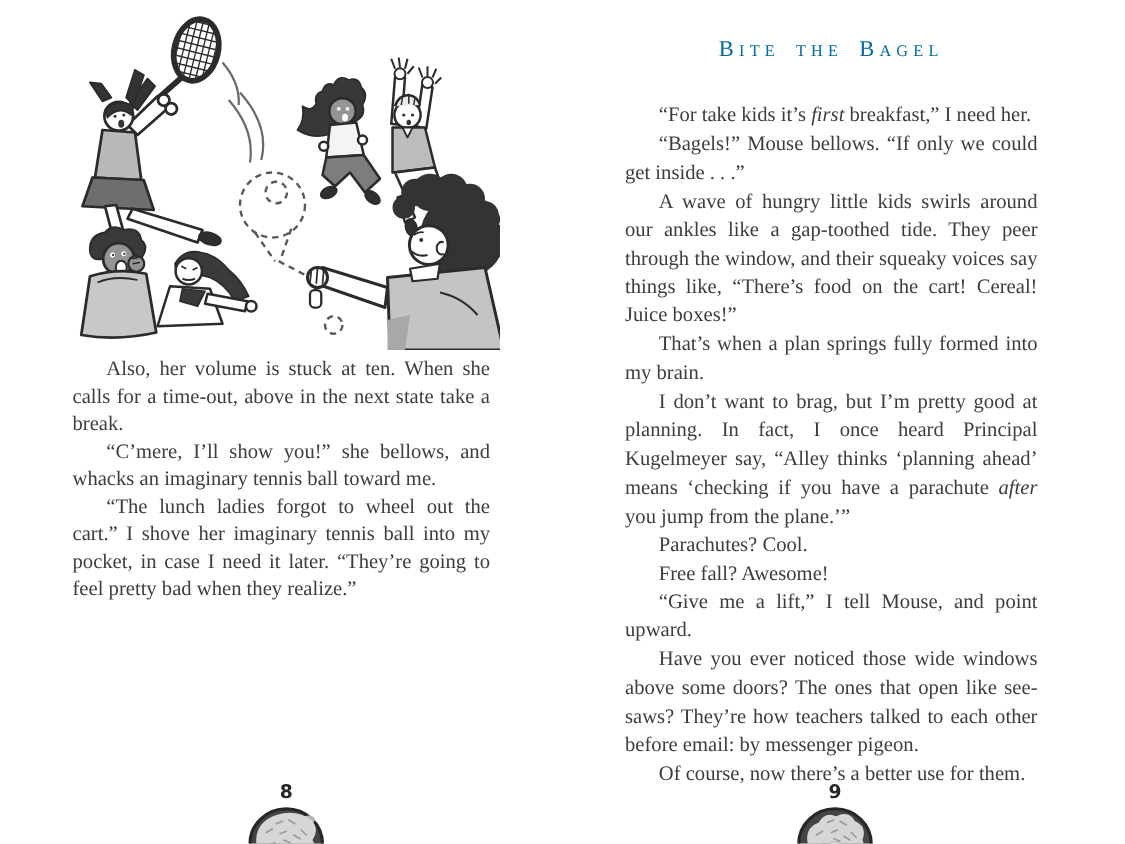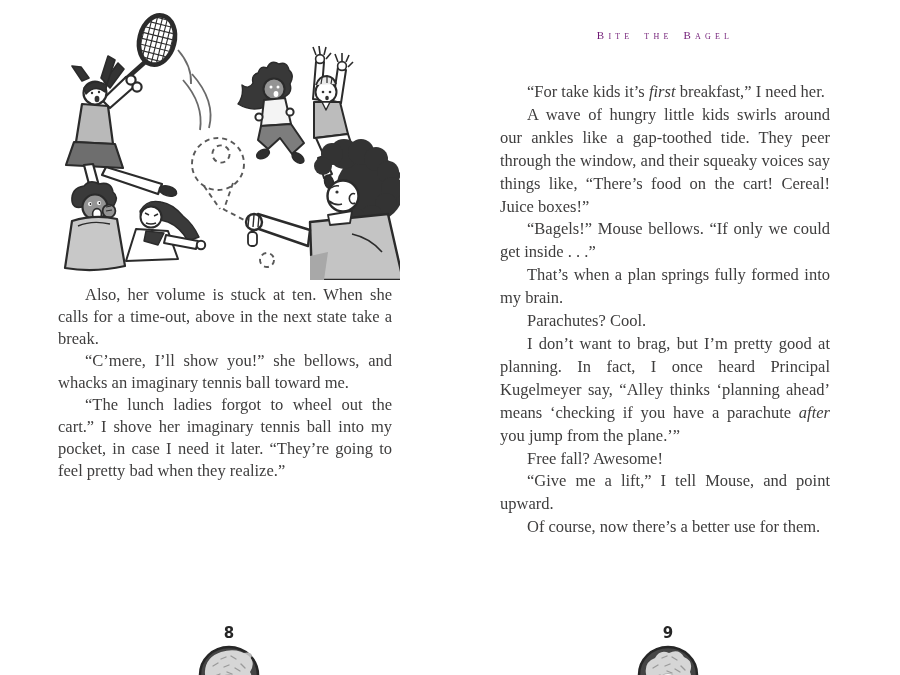--- a/index.html
+++ b/index.html
@@ -8,22 +8,22 @@
     overflow:hidden; font-family:"Liberation Serif", serif; color:#3e3d3d;
     -webkit-font-smoothing:antialiased;
   }
   .text-col { position:absolute; text-align:justify; hyphens:none; }
   .text-col p { margin:0; text-indent:27px; }
   .text-col em { }
   #left-text  { left:58px;  top:284px; width:334px; font-size:16.5px; line-height:22px; }
   #right-text { left:500px; top:81px;  width:330px; font-size:16.5px; line-height:22.9px; }
   .running-head {
     position:absolute; left:500px; top:29px; width:330px; text-align:center;
-    font-variant:small-caps; font-size:11px; letter-spacing:4.2px; word-spacing:4px;
-    color:#701a75;
+    font-variant:small-caps; font-size:18px; letter-spacing:4.2px; word-spacing:4px;
+    color:#0369a1;
   }
   .page-num {
     position:absolute; width:64px; text-align:center; top:624px;
     font-family:"DejaVu Sans", sans-serif; font-weight:700; font-size:15px; color:#262626;
   }
   #num-left  { left:197px; }
   #num-right { left:636px; }
   .bagel { position:absolute; top:644px; width:64px; height:62px; }
   #bagel-left  { left:197px; }
   #bagel-right { left:636px; }
@@ -214,27 +214,28 @@
 
   <div id="left-text" class="text-col">
       <p><span>Also, her volume is stuck at ten. When she calls for a time-out, above in the next state take a break.</span></p>
       <p><span>“C’mere, I’ll show you!” she bellows, and whacks an imaginary tennis ball toward me.</span></p>
       <p><span>“The lunch ladies forgot to wheel out the cart.” I shove her imaginary tennis ball into my pocket, in case I need it later. “They’re going to feel pretty bad when they realize.”</span></p>
     </div>
 
   <div class="running-head">Bite the Bagel</div>
   <div id="right-text" class="text-col">
       <p><span>“For take kids it’s </span><em>first</em><span> breakfast,” I need her.</span></p>
+      <p><span>“Bagels!” Mouse bellows. “If only we could get inside . . .”</span></p>
       <p><span>A wave of hungry little kids swirls around our ankles like a gap-toothed tide. They peer through the window, and their squeaky voices say things like, “There’s food on the cart! Cereal! Juice boxes!”</span></p>
-      <p><span>“Bagels!” Mouse bellows. “If only we could get inside . . .”</span></p>
       <p><span>That’s when a plan springs fully formed into my brain.</span></p>
+      <p><span>I don’t want to brag, but I’m pretty good at planning. In fact, I once heard Principal Kugelmeyer say, “Alley thinks ‘planning ahead’ means ‘checking if you have a parachute </span><em>after</em><span> you jump from the plane.’”</span></p>
       <p><span>Parachutes? Cool.</span></p>
-      <p><span>I don’t want to brag, but I’m pretty good at planning. In fact, I once heard Principal Kugelmeyer say, “Alley thinks ‘planning ahead’ means ‘checking if you have a parachute </span><em>after</em><span> you jump from the plane.’”</span></p>
       <p><span>Free fall? Awesome!</span></p>
       <p><span>“Give me a lift,” I tell Mouse, and point upward.</span></p>
+      <p><span>Have you ever noticed those wide windows above some doors? The ones that open like see-saws? They’re how teachers talked to each other before email: by messenger pigeon.</span></p>
       <p><span>Of course, now there’s a better use for them.</span></p>
     </div>
 
   <div id="num-left" class="page-num">8</div>
   <div id="num-right" class="page-num">9</div>
 
   <svg id="bagel-left" class="bagel" viewBox="0 0 64 62" aria-hidden="true">
     <ellipse cx="32" cy="31" rx="29" ry="28" fill="#454545" stroke="#262626" stroke-width="2.5"></ellipse>
     <ellipse cx="48" cy="13" rx="7" ry="4.2" fill="#b5b5b5" transform="rotate(-18 48 13)"></ellipse>
     <path d="M8,27 Q9,13 24,8 Q40,3 52,12 Q59,19 53,28 Q58,36 47,41 Q35,47 21,43 Q7,40 8,27 Z" fill="#d6d6d6"></path>

